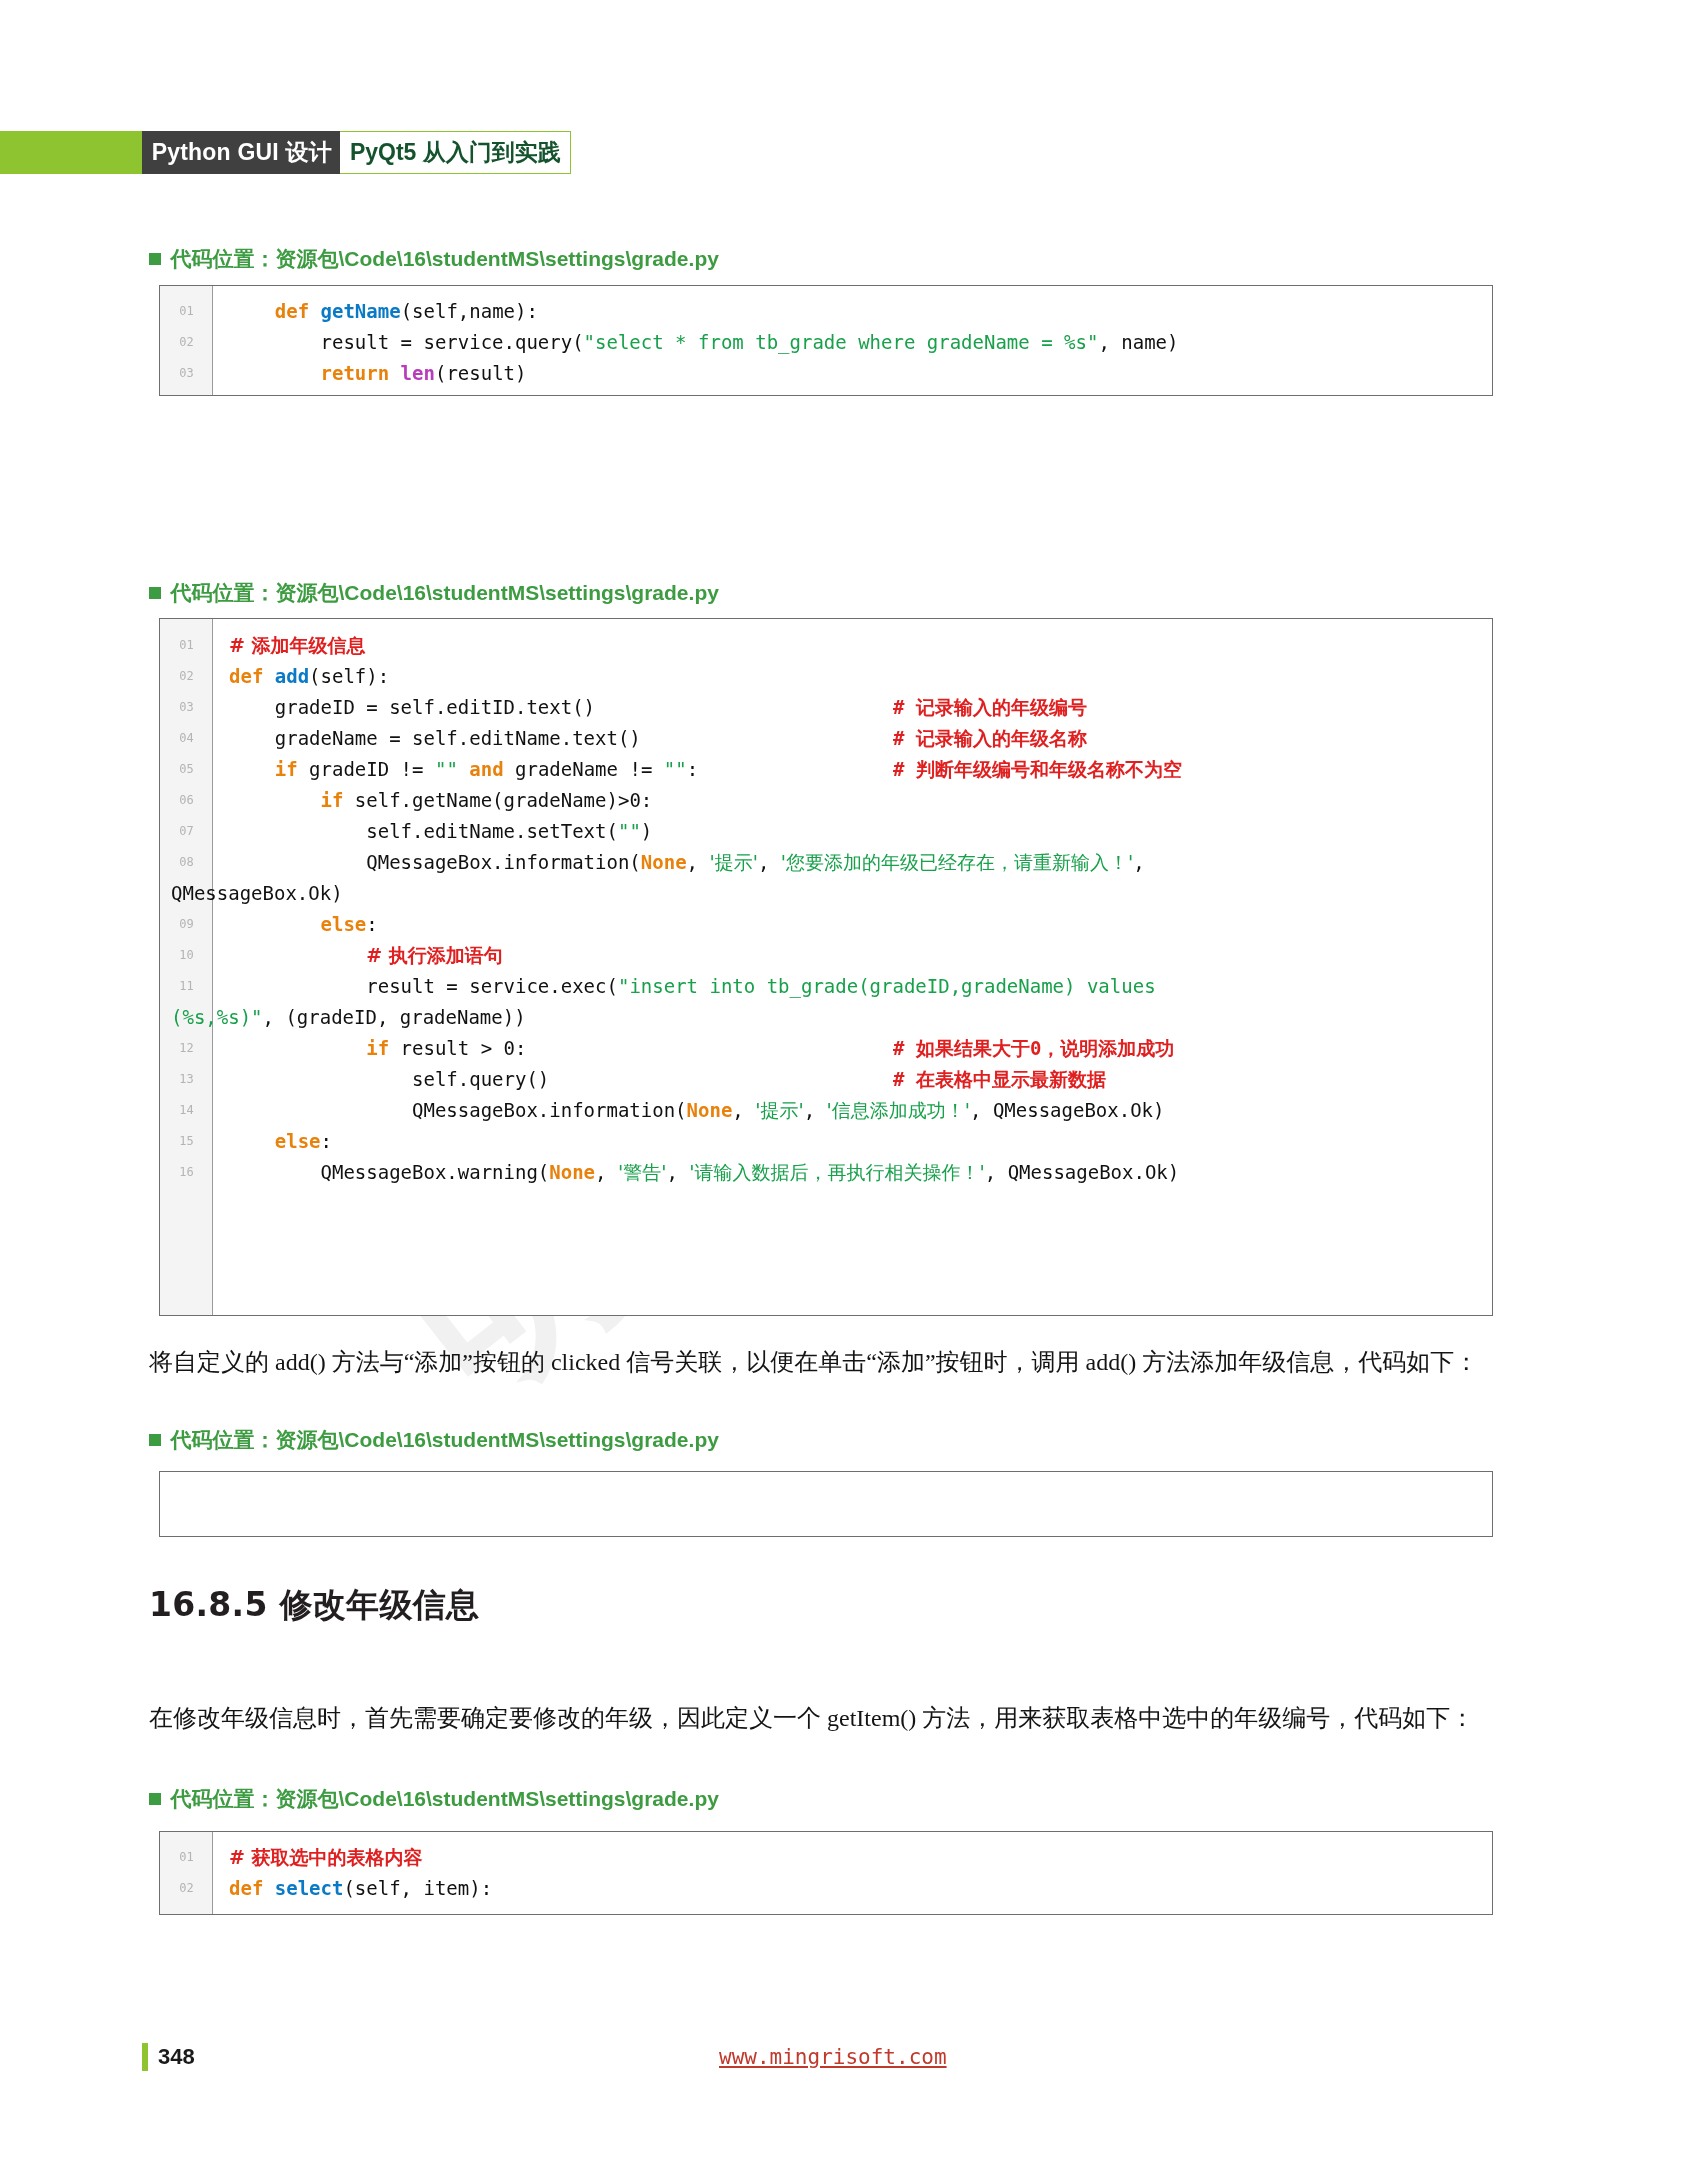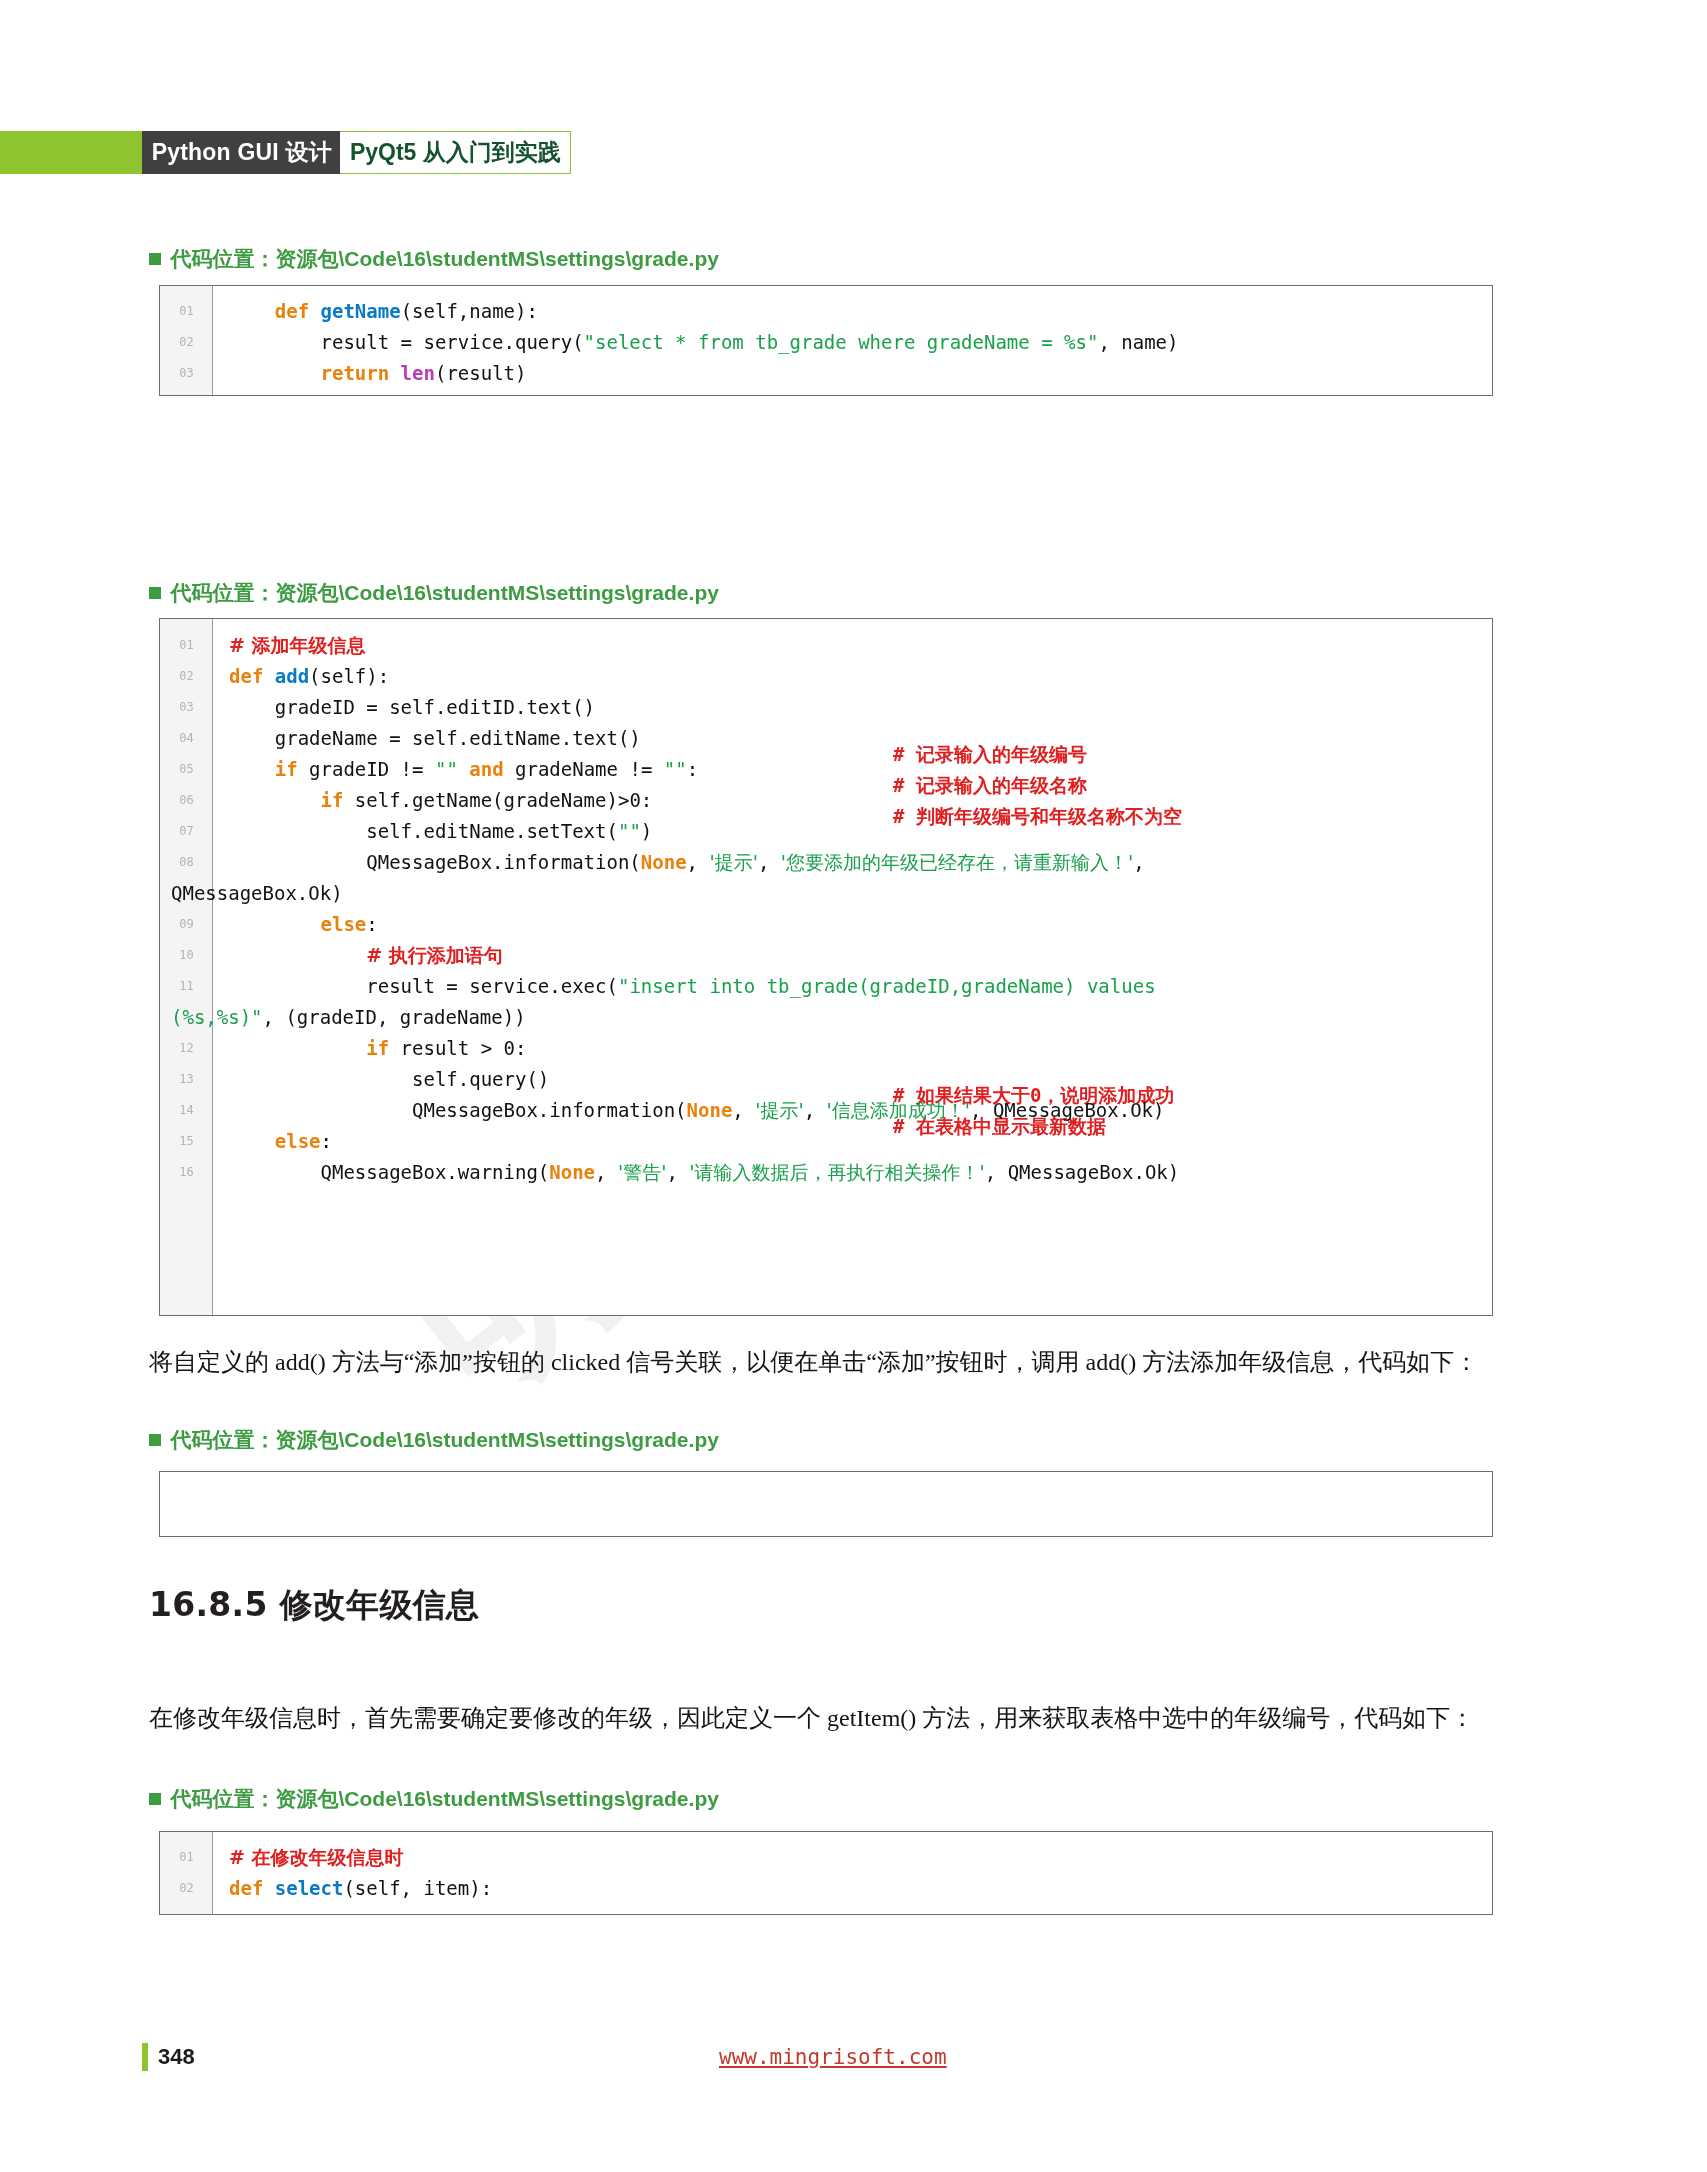--- a/index.html
+++ b/index.html
@@ -149,21 +149,21 @@
     padding-left: 69px;
     padding-right: 5.5px;
   }
   .wrapline .code-text { padding-left: 11px; }
 
   
   .kw   { color: #e8820c; font-weight: 700; }
   .fn   { color: #0a7ac6; font-weight: 700; }
   .str  { color: #18a04a; }
   .bi   { color: #b83dba; font-weight: 700; }
-  .cmt-cjk { color: #e02020; font-weight: 700; font-family: "DejaVu Sans", "Liberation Sans", sans-serif; margin-top: 47px; }
+  .cmt-cjk { color: #e02020; font-weight: 700; font-family: "DejaVu Sans", "Liberation Sans", sans-serif; }
   .str-cjk { color: #18a04a; font-family: "DejaVu Sans", "Liberation Sans", sans-serif; }
 
   .inline-cmt {
     position: absolute;
     left: 740px;
     top: 0;
     font-family: "DejaVu Sans Mono", "Liberation Mono", monospace;
     font-size: 19px;
     line-height: 31px;
   }
@@ -279,21 +279,21 @@
 
   <div class="para" style="left:149px; top:1697px; width:1355px;">在修改年级信息时，首先需要确定要修改的年级，因此定义一个 getItem() 方法，用来获取表格中选中的年级编号，代码如下：</div>
 
   <div class="code-caption" style="left:149px; top:1785px;">
     <span class="caption-square"></span>
     <span>代码位置：资源包\Code\16\studentMS\settings\grade.py</span>
   </div>
 
   <div class="codebox" style="left:159px; top:1831px; width:1334px; height:84px;">
     <div class="gutter"></div>
-    <div class="code-lines" id="cb4" style="padding-top:9.7px;"><span class="code-row"><span class="lineno">01</span><span class="code-text"><span class="cmt-cjk"># 在修改年级信息时</span></span></span><span class="code-row"><span class="lineno">02</span><span class="code-text"><span class="kw">def</span><span> </span><span class="fn">select</span><span>(self, item):</span></span></span></div>
+    <div class="code-lines" id="cb4" style="padding-top:9.7px;"><span class="code-row"><span class="lineno">01</span><span class="code-text"><span class="cmt-cjk"># 获取选中的表格内容</span></span></span><span class="code-row"><span class="lineno">02</span><span class="code-text"><span class="kw">def</span><span> </span><span class="fn">select</span><span>(self, item):</span></span></span></div>
   </div>
 
   <div class="footer-bar"></div>
   <div class="footer-page">348</div>
   <a class="footer-url" href="#">www.mingrisoft.com</a>
 
 </div>
 
 
 </body></html>

